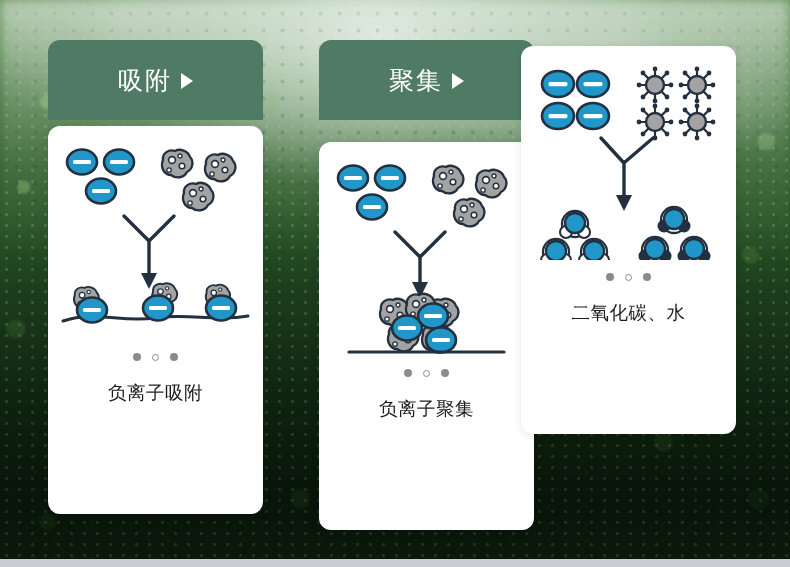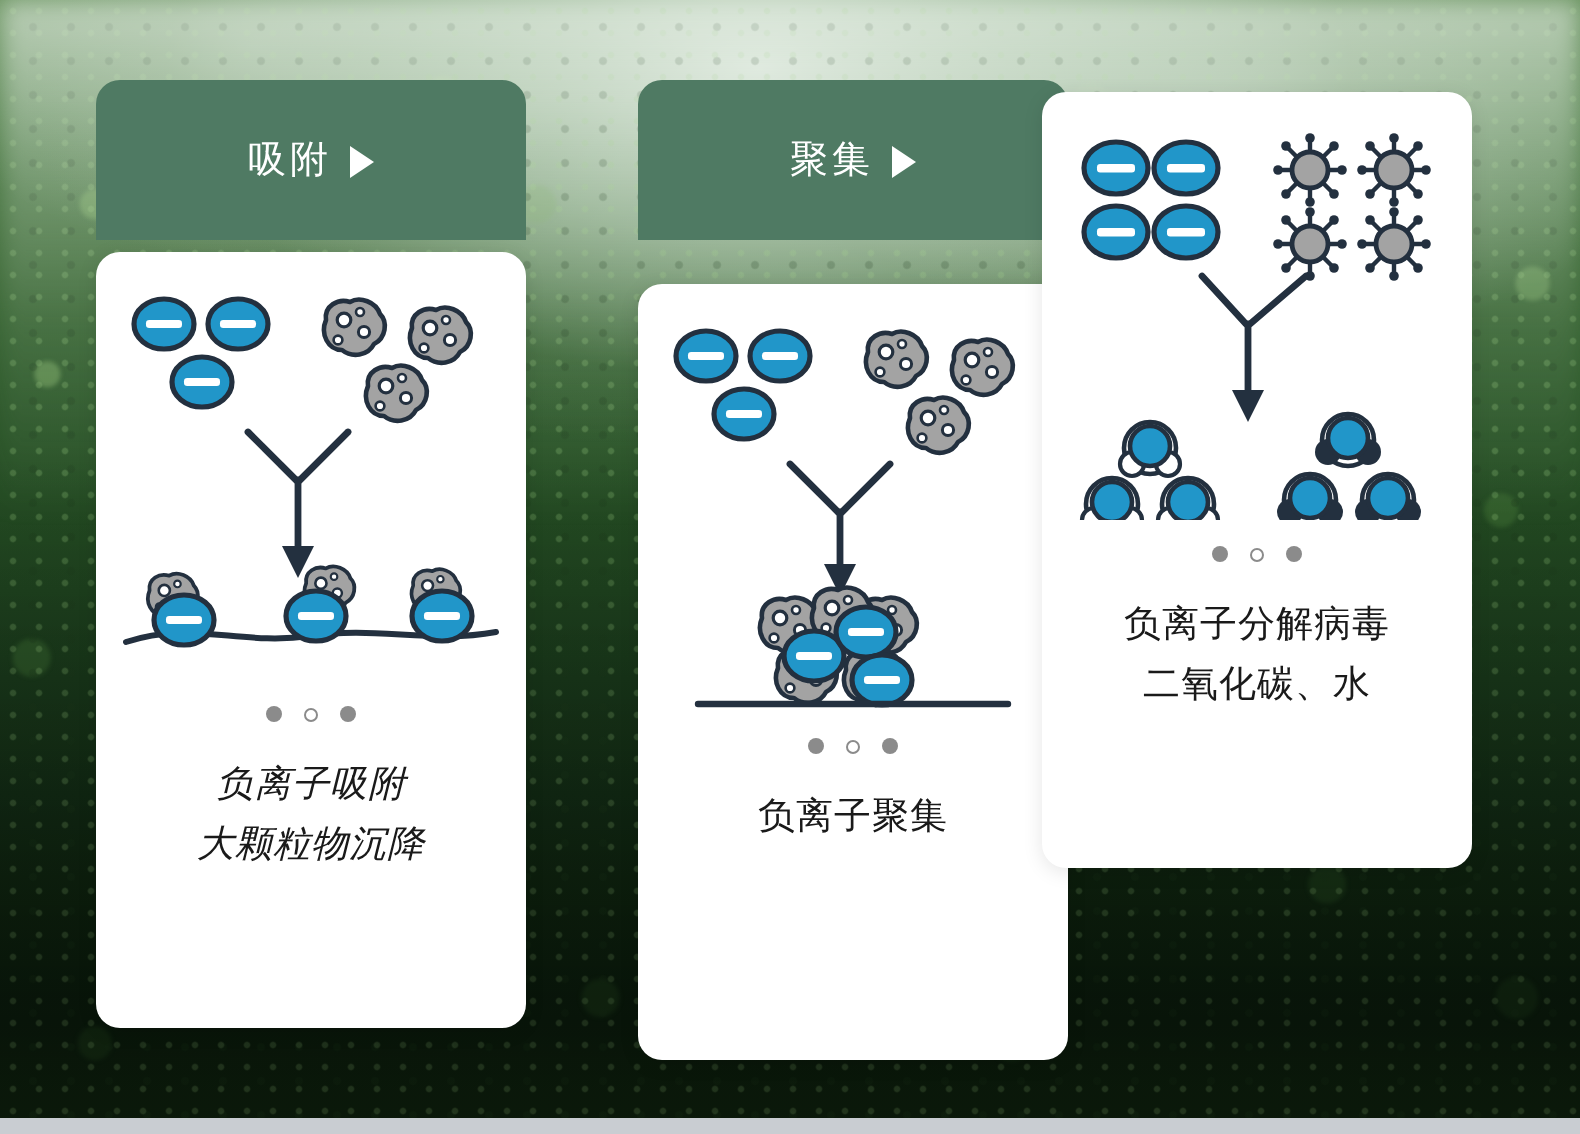--- a/index.html
+++ b/index.html
@@ -91,40 +91,40 @@
 
   .card-head{
     height:80px;
     background:#4f7a63;
     border-radius:12px 12px 0 0;
     display:flex;align-items:center;justify-content:center;
     position:relative;
   }
   .head-inner{display:flex;align-items:center;gap:9px;}
   .head-title{
-    color:#ffffff;font-size:19px;letter-spacing:2px;font-weight:400;
+    color:#ffffff;font-size:25px;letter-spacing:2px;font-weight:400;
     line-height:1;
   }
   .head-arrow{
     width:0;height:0;
     border-left:12px solid #ffffff;
     border-top:8px solid transparent;
     border-bottom:8px solid transparent;
     margin-top:2px;
   }
 
   .card-body{
     background:#ffffff;
     border-radius:12px;
     margin-top:6px;
     padding:14px 10px 18px;
     display:flex;flex-direction:column;align-items:center;
     box-shadow:0 2px 10px rgba(0,0,0,0.10);
   }
-  .card.c1 .card-body{min-height:356px;font-style:italic;}
+  .card.c1 .card-body{min-height:356px;}
   .card.c2 .card-body{min-height:356px;margin-top:22px;}
   .card.c3 .card-body{min-height:356px;}
 
   .figure{width:195px;height:200px;display:block;}
 
   .dots{display:flex;gap:11px;margin-top:12px;align-items:center;height:10px;}
   .dot{width:8px;height:8px;border-radius:50%;background:#8b8b8b;}
   .dot.hollow{background:#ffffff;border:1.5px solid #8b8b8b;width:5px;height:5px;}
 
   .caption{
@@ -215,21 +215,20 @@
       </svg>
 
       <div class="dots">
         <span class="dot"></span>
         <span class="dot hollow"></span>
         <span class="dot"></span>
       </div>
 
       <div class="caption">
         <div>负离子吸附</div>
-        <div>大颗粒物沉降</div>
       </div>
     </div>
   </div>
 
   <div class="card c2">
     <div class="card-head">
       <div class="head-inner">
         <span class="head-title">聚集</span>
         <span class="head-arrow"></span>
       </div>
@@ -374,21 +373,20 @@
         </g>
       </svg>
 
       <div class="dots">
         <span class="dot"></span>
         <span class="dot hollow"></span>
         <span class="dot"></span>
       </div>
 
       <div class="caption">
-        <div>负离子分解病毒</div>
         <div>二氧化碳、水</div>
       </div>
     </div>
   </div>
 
 </div>
 
 <div id="bottombar"></div>
 
 </body></html>

